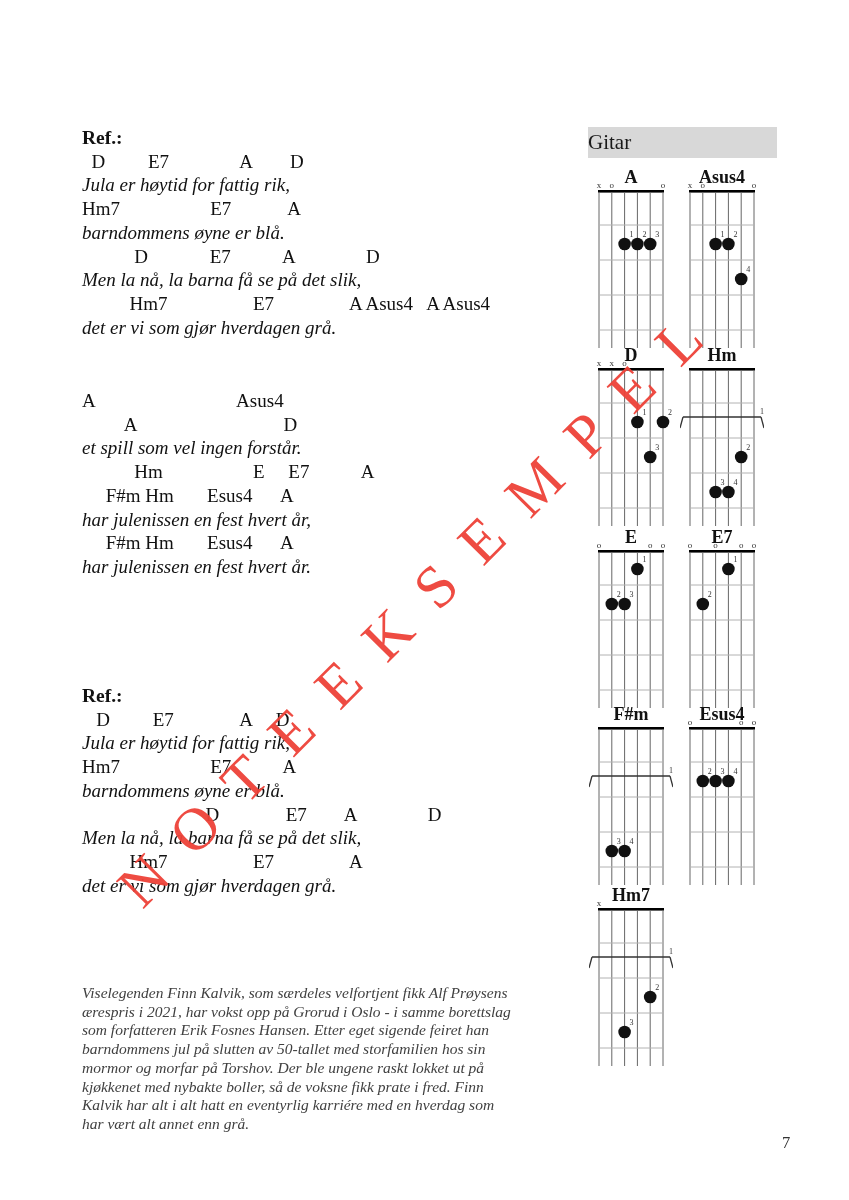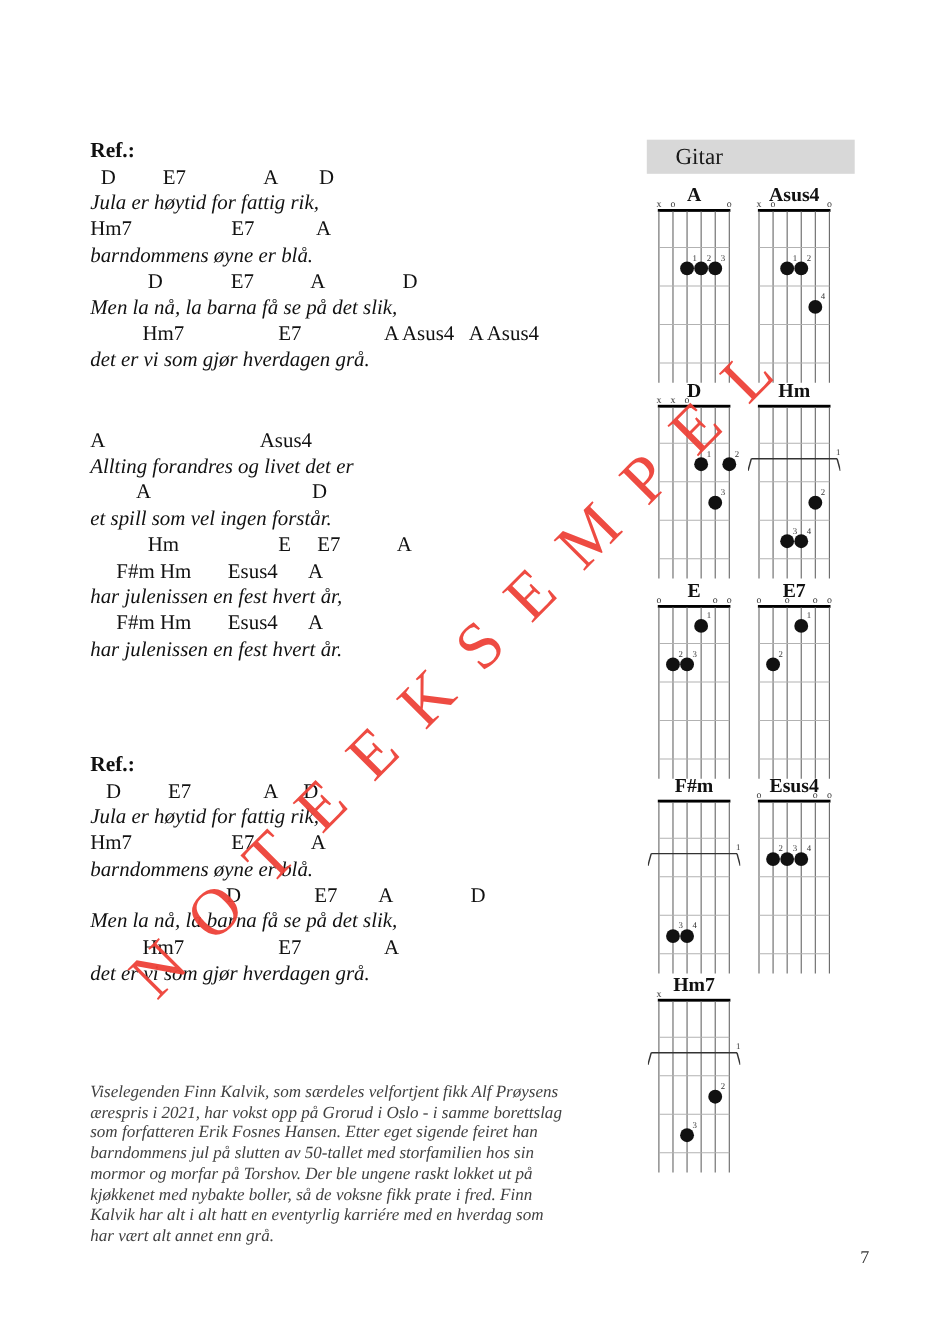--- a/index.html
+++ b/index.html
@@ -11,21 +11,21 @@
   .song-block{position:absolute;left:82px;width:500px;}
   .ref-label{font-weight:bold;font-size:19.5px;line-height:23.7px;}
   .chords{font-weight:normal;font-size:19px;line-height:23.7px;white-space:pre;}
   .lyric{font-size:19px;line-height:23.7px;white-space:pre;font-style:italic;}
   
   .gitar-bar{
     position:absolute;left:588px;top:127px;width:189px;height:31px;
     background:#d8d8d8;
   }
   .gitar-bar span{
-    display:block;padding-left:26px;font-size:21px;line-height:30px;color:#1a1a1a;
+    display:block;padding-left:0;font-size:21px;line-height:30px;color:#1a1a1a;
   }
   
   .diagram{position:absolute;width:84px;height:186px;}
   .dg-title{font-family:"Liberation Serif",serif;font-size:18px;font-weight:bold;fill:#111;}
   .dg-marker{font-family:"Liberation Serif",serif;font-size:9px;fill:#333;}
   .dg-finger{font-family:"Liberation Serif",serif;font-size:8px;fill:#333;}
   
   .watermark{
     position:absolute;left:421px;top:602px;
     transform:translate(-50%,-50%) rotate(-45.2deg);
@@ -54,21 +54,20 @@
         <div class="lyric">Jula er høytid for fattig rik,</div>
         <div class="chords">Hm7                   E7            A</div>
         <div class="lyric">barndommens øyne er blå.</div>
         <div class="chords">           D             E7           A               D</div>
         <div class="lyric">Men la nå, la barna få se på det slik,</div>
         <div class="chords">          Hm7                  E7                A Asus4   A Asus4</div>
         <div class="lyric">det er vi som gjør hverdagen grå.</div>
       </div>
       <div class="song-block" style="top: 389px;">
         <div class="chords">A                              Asus4</div>
-        <div class="lyric">Allting forandres og livet det er</div>
         <div class="chords">         A                               D</div>
         <div class="lyric">et spill som vel ingen forstår.</div>
         <div class="chords">           Hm                   E     E7           A</div>
         <div class="chords">     F#m Hm       Esus4      A</div>
         <div class="lyric">har julenissen en fest hvert år,</div>
         <div class="chords">     F#m Hm       Esus4      A</div>
         <div class="lyric">har julenissen en fest hvert år.</div>
       </div>
       <div class="song-block" style="top: 684px;">
         <div class="ref-label">Ref.:</div>

